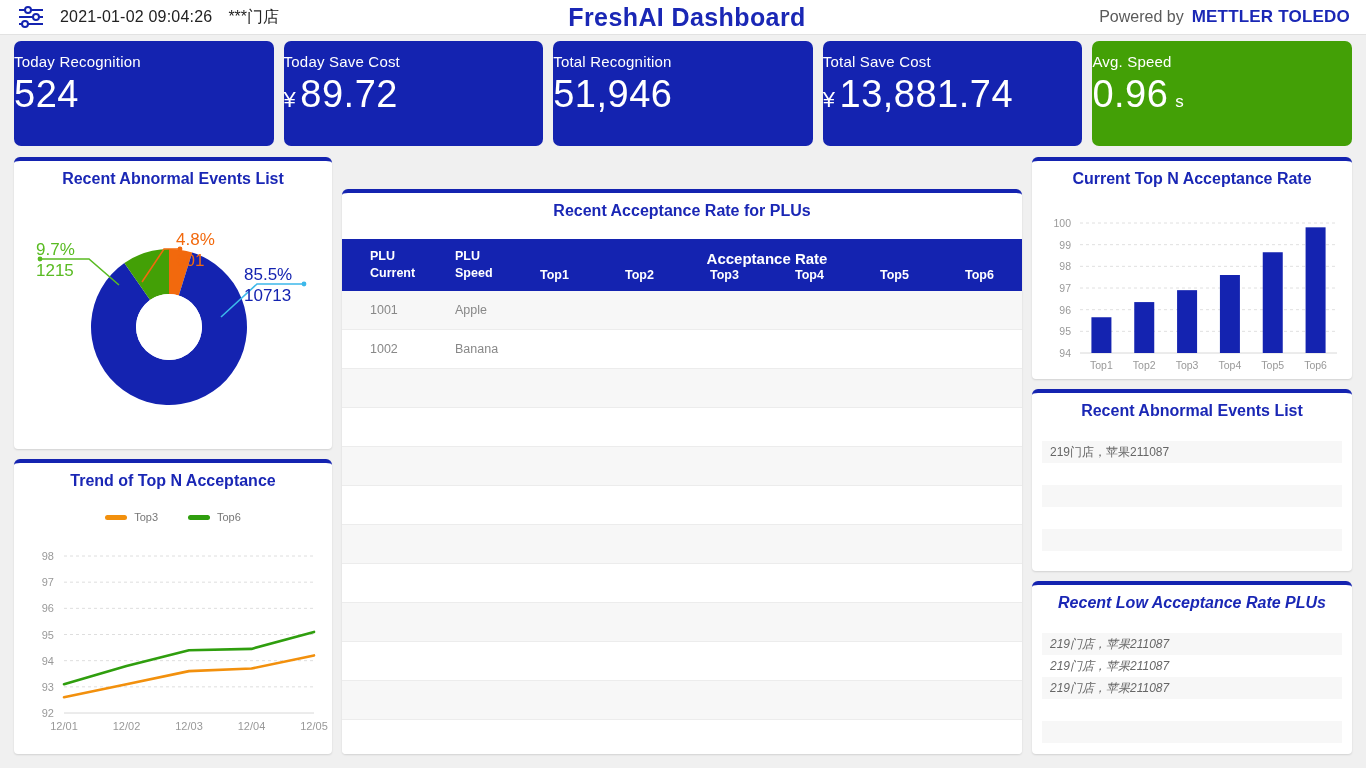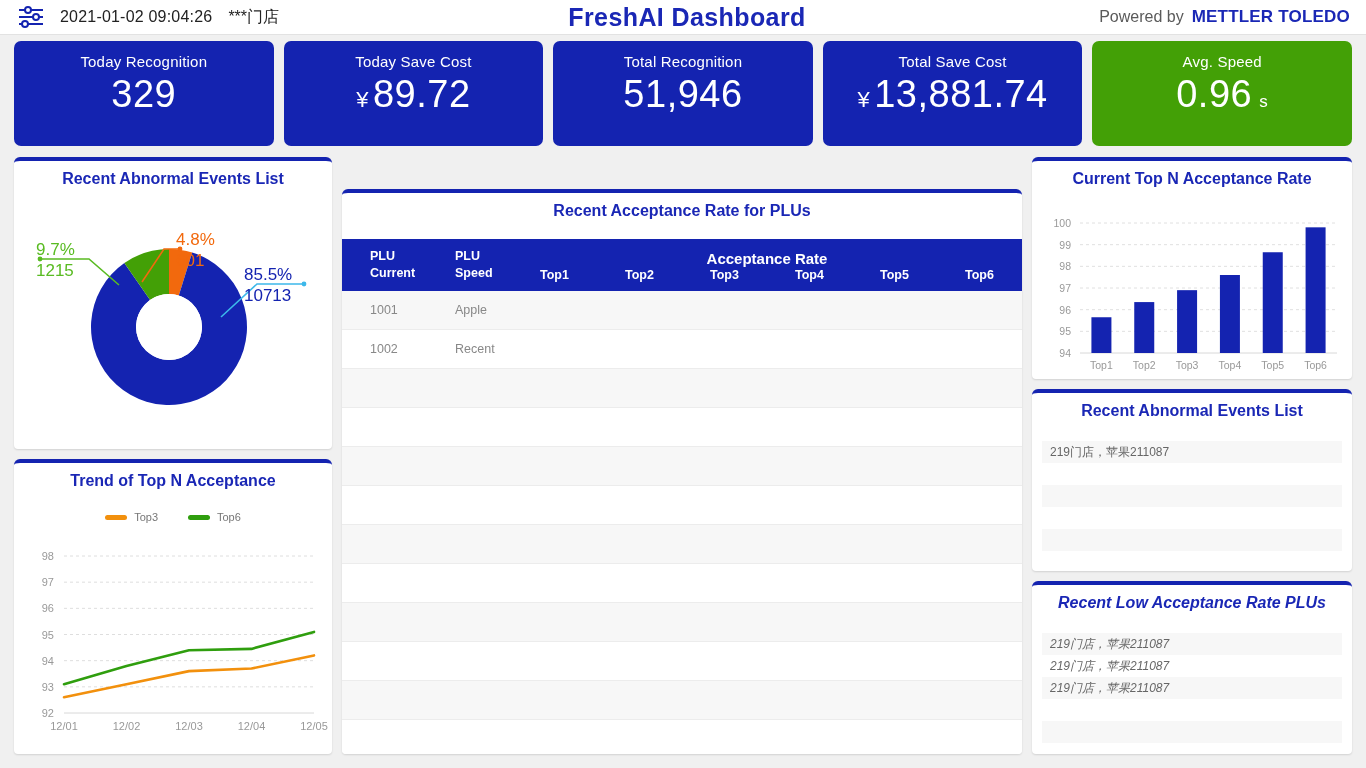--- a/index.html
+++ b/index.html
@@ -36,21 +36,21 @@
   #brand { font-size: 17px; font-weight: bold; color: #1a27b5; letter-spacing: .2px; }
 
   
   #kpi-row {
     display: flex; gap: 10px;
     padding: 6px 14px 0 14px;
     height: 117px;
   }
   .kpi-card {
     flex: 1; border-radius: 7px;
-    display: flex; flex-direction: column; align-items: center;
+    display: flex; flex-direction: column; 
     padding-top: 12px;
     color: #fff; height: 105px;
   }
   .kpi-blue { background: #1423b0; }
   .kpi-green { background: #43a006; }
   .kpi-label { font-size: 15px; letter-spacing: .2px; }
   .kpi-value {
     margin-top: 3px;
     font-size: 38px; font-weight: 300; letter-spacing: .5px;
     display: flex; align-items: baseline;
@@ -162,21 +162,21 @@
   <div id="header-right">
     <span id="powered-by">Powered by</span>
     <span id="brand">METTLER TOLEDO</span>
   </div>
 </div>
 
 <div id="kpi-row">
     <div class="kpi-card kpi-blue">
       <div class="kpi-label">Today Recognition</div>
       <div class="kpi-value">
-        <span>329</span>
+        <span>524</span>
       </div>
     </div>
     <div class="kpi-card kpi-blue">
       <div class="kpi-label">Today Save Cost</div>
       <div class="kpi-value">
         <span class="kpi-cur">¥</span>
         <span>89.72</span>
       </div>
     </div>
     <div class="kpi-card kpi-blue">
@@ -321,21 +321,21 @@
               <td class="cell-name">Apple</td>
               <td style="text-align: center;"></td>
               <td style="text-align: center;"></td>
               <td style="text-align: center;"></td>
               <td style="text-align: center;"></td>
               <td style="text-align: center;"></td>
               <td style="text-align: center;"></td>
             </tr>
             <tr>
               <td class="cell-plu">1002</td>
-              <td class="cell-name">Recent</td>
+              <td class="cell-name">Banana</td>
               <td style="text-align: center;"></td>
               <td style="text-align: center;"></td>
               <td style="text-align: center;"></td>
               <td style="text-align: center;"></td>
               <td style="text-align: center;"></td>
               <td style="text-align: center;"></td>
             </tr>
             <tr>
               <td class="cell-plu"></td>
               <td class="cell-name"></td>

